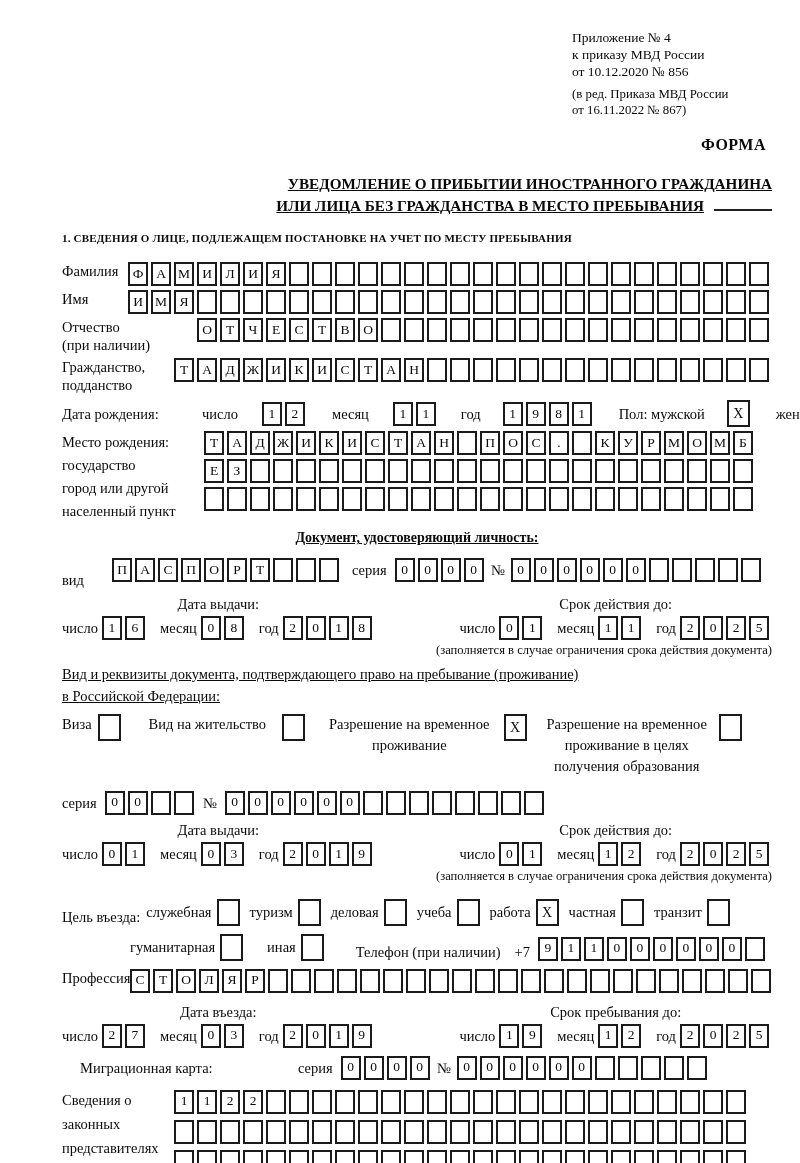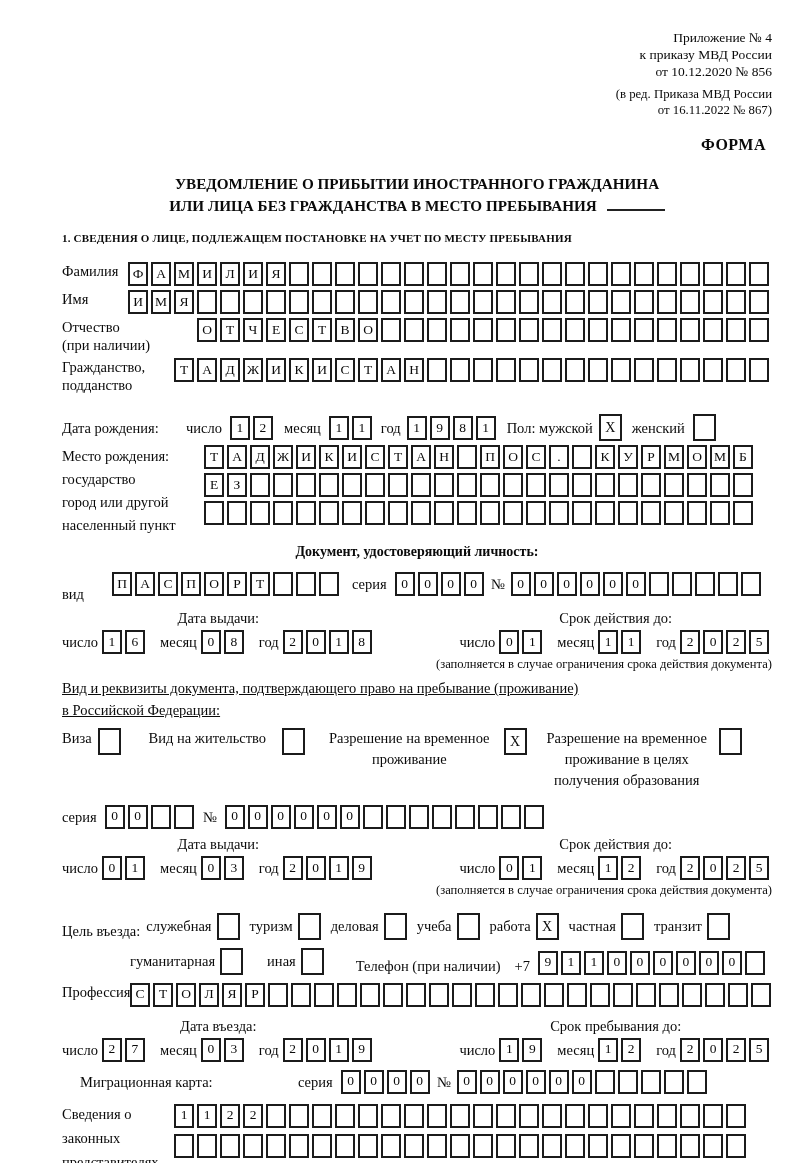--- a/index.html
+++ b/index.html
@@ -5,26 +5,26 @@
   html,body{margin:0;padding:0;background:#ffffff;}
   .page{
     width:800px;height:1163px;box-sizing:border-box;
     padding:30px 28px 0 62px;
     background:#ffffff;color:#0a0a0a;
     font-family:"Liberation Serif","DejaVu Serif",serif;
     font-size:14.5px;line-height:1.25;
     position:relative;overflow:hidden;
   }
   
-  .hdr{margin-left:auto;width:200px;font-size:13.5px;text-align:right;}
+  .hdr{margin-left:auto;width:200px;font-size:13.5px;}
   .hdr .l{white-space:pre-line;}
   .hdr .sub{font-size:12.8px;margin-top:6px;white-space:pre-line;}
   .forma{text-align:right;font-weight:bold;font-size:16px;margin-top:16px;letter-spacing:.5px;padding-right:6px;}
   
-  .title{ text-align:center;font-weight:bold;font-size:15.2px;margin-top:18px;line-height:1.5;}
+  .title{ text-align:right;font-weight:bold;font-size:15.2px;margin-top:18px;line-height:1.5;text-decoration:underline;}
   .title .u{display:inline-block;width:58px;border-bottom:2px solid #222;height:14px;margin-left:10px;}
   .sec{ font-weight:bold;font-size:11px;margin-top:14px;letter-spacing:.2px;}
   
   .cells{display:flex;flex-wrap:nowrap;}
   .cell{
     width:20px;height:24px;box-sizing:border-box;margin-right:3px;
     border:2px solid #1b1b1b;background:#fff;
     display:inline-flex;align-items:center;justify-content:center;
     font-size:13.5px;flex:0 0 auto;
   }
@@ -32,21 +32,21 @@
       display:inline-flex;align-items:center;justify-content:center;font-size:14px;flex:0 0 auto;}
   
   .row{display:flex;align-items:flex-start;margin-top:4px;}
   .rl{flex:0 0 auto;white-space:pre-line;}
   .w66{width:66px;} .w112{width:112px;} .w135{width:135px;} .w142{width:142px;}
   .mt16{margin-top:16px;}
   .stack .cells{margin-bottom:4px;}
   
   .inline{display:flex;align-items:center;}
   .inline > span{flex:0 0 auto;}
-  .dochead{text-align:center;font-weight:bold;font-size:14px;margin-top:6px;}
+  .dochead{text-align:center;font-weight:bold;font-size:14px;margin-top:6px;text-decoration:underline;}
   .dates-row{display:flex;justify-content:space-between;margin-top:6px;}
   .date-group .dg-title{text-align:center;margin-bottom:3px;}
   .date-line{display:flex;align-items:center;}
   .date-line span{margin-right:4px;}
   .date-line .gap{margin-left:12px;}
   .note{font-size:12.6px;text-align:right;margin-top:3px;}
   .intro{margin-top:4px;line-height:1.55;text-decoration:underline;}
   .opts{display:flex;align-items:flex-start;margin-top:6px;}
   .opt{display:flex;align-items:flex-start;}
   .opt .ol{text-align:center;line-height:1.45;}
@@ -201,21 +201,21 @@
         <div class="cell"></div>
         <div class="cell"></div>
         <div class="cell"></div>
         <div class="cell"></div>
         <div class="cell"></div>
         <div class="cell"></div>
         <div class="cell"></div>
       </div>
   </div>
 
-  <div class="inline" style="margin-top:20px;">
+  <div class="inline" style="margin-top:6px;gap:16px;">
     <span style="width:112px;">Дата рождения:</span>
     <span style="margin-left:12px;margin-right:8px;">число</span>
     <div class="cells">
         <div class="cell">1</div>
         <div class="cell">2</div>
       </div>
     <span style="margin-left:8px;margin-right:8px;">месяц</span>
     <div class="cells">
         <div class="cell">1</div>
         <div class="cell">1</div>

